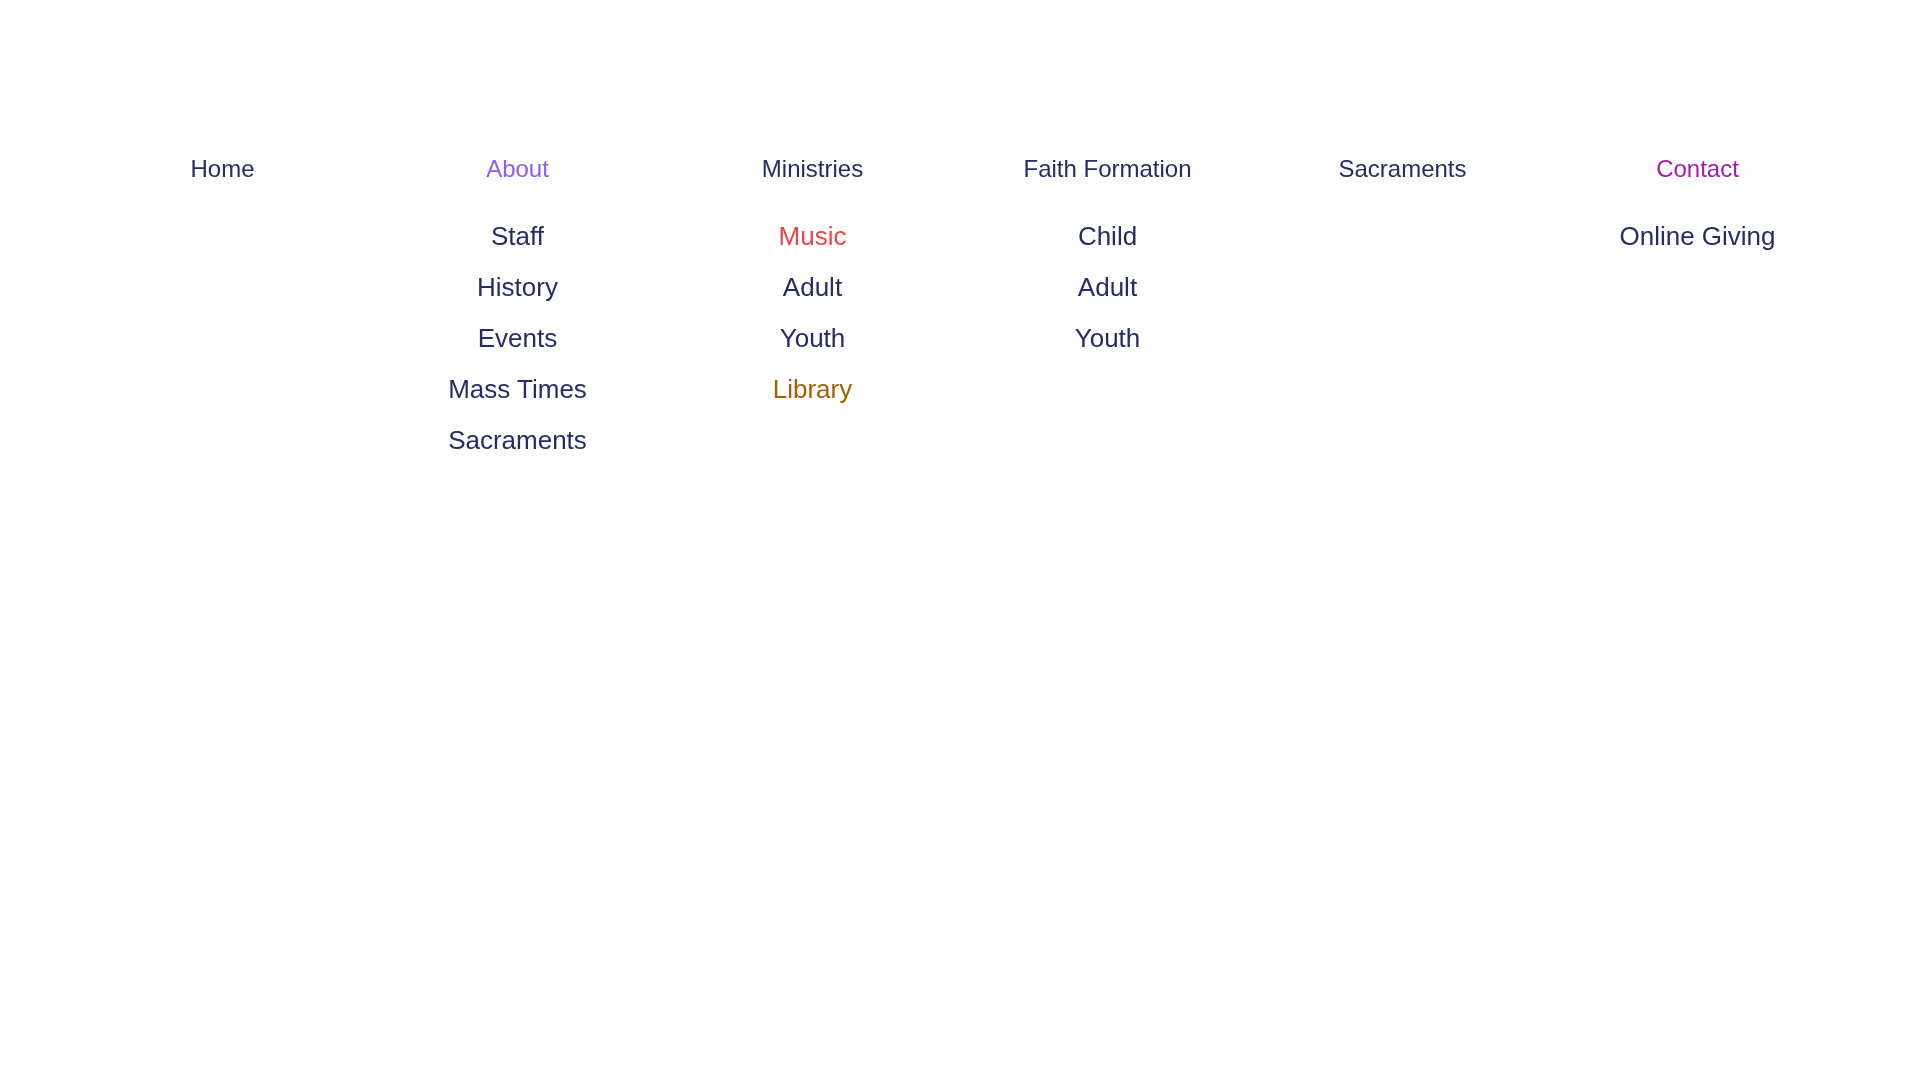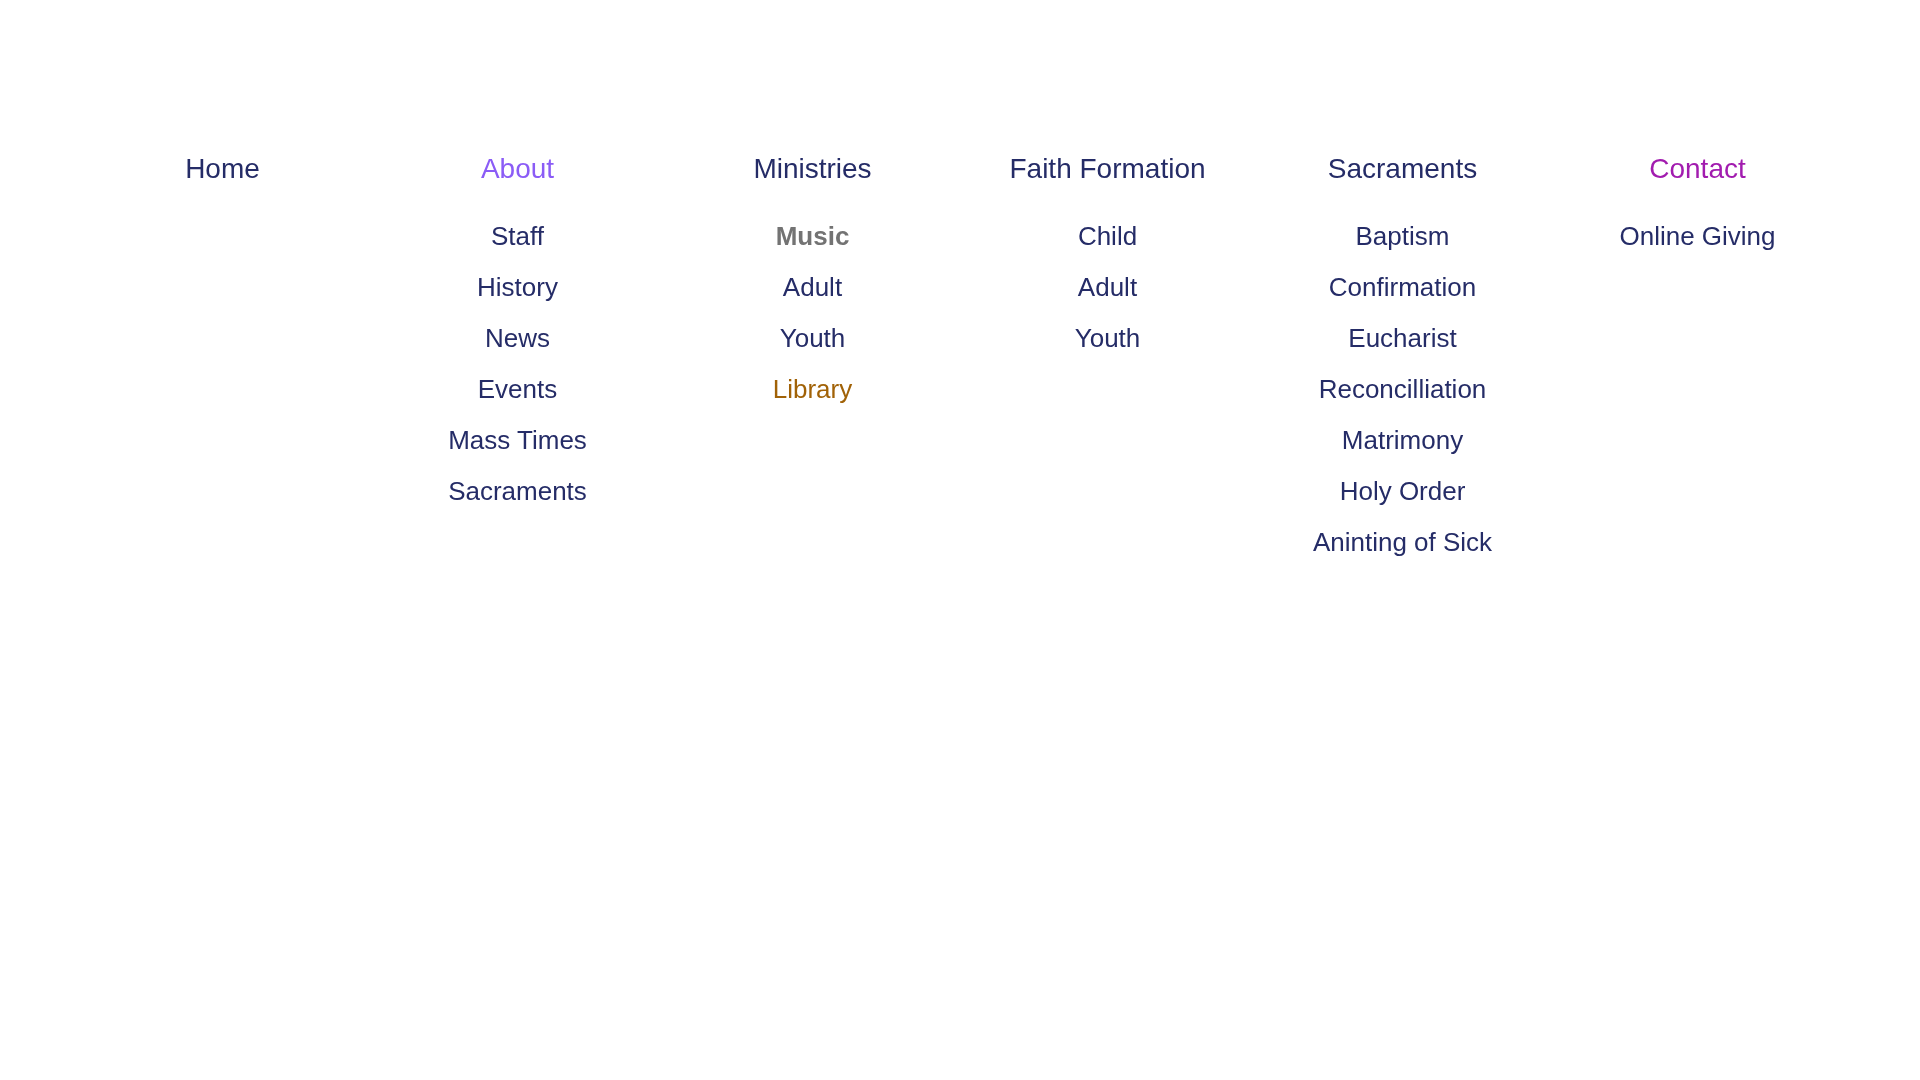--- a/index.html
+++ b/index.html
@@ -18,21 +18,21 @@
     display: flex;
     flex-direction: row;
     align-items: flex-start;
   }
   .nav-column {
     flex: 1 1 0;
     min-width: 0;
     text-align: center;
   }
   .nav-heading {
-    font-size: 28px;
+    font-size: 24px;
     line-height: 34px;
     font-weight: 400;
     color: #252c67;
     cursor: pointer;
     white-space: nowrap;
   }
   .nav-items {
     list-style: none;
     margin: 25px 0 0 0;
     padding: 0;
@@ -56,34 +56,33 @@
   </div>
 
   <div class="nav-column">
     <div class="nav-heading" style="color: #8b5cf6;">About</div>
     <ul class="nav-items">
   <li class="nav-item" style="color: rgb(37, 44, 103);">Staff</li>
 
   <li class="nav-item" style="color: rgb(37, 44, 103);">History</li>
 
 
-  <li class="nav-item" style="color: rgb(37, 44, 103);">News</li>
 
   <li class="nav-item" style="color: rgb(37, 44, 103); text-align: center;">Events</li>
 
   <li class="nav-item" style="color: rgb(37, 44, 103);">Mass Times</li>
 
   <li class="nav-item" style="color: rgb(37, 44, 103);">Sacraments</li>
 </ul>
   </div>
 
   <div class="nav-column">
     <div class="nav-heading" style="color: rgb(37, 44, 103);">Ministries</div>
     <ul class="nav-items">
-  <li class="nav-item" style="color: #737373; font-weight: bold;">Music</li>
+  <li class="nav-item" style="color: #ef4444;">Music</li>
 
   <li class="nav-item" style="color: rgb(37, 44, 103);">Adult</li>
 
   <li class="nav-item" style="color: rgb(37, 44, 103);">Youth</li>
 
   <li class="nav-item" style="color: #a16207;">Library</li>
 </ul>
   </div>
 
   <div class="nav-column">
@@ -92,35 +91,20 @@
   <li class="nav-item" style="color: rgb(37, 44, 103);">Child</li>
 
   <li class="nav-item" style="color: rgb(37, 44, 103);">Adult</li>
 
   <li class="nav-item" style="color: rgb(37, 44, 103);">Youth</li>
 </ul>
   </div>
 
   <div class="nav-column">
     <div class="nav-heading" style="color: rgb(37, 44, 103);">Sacraments</div>
-    <ul class="nav-items">
-  <li class="nav-item" style="color: rgb(37, 44, 103);">Baptism</li>
-
-  <li class="nav-item" style="color: rgb(37, 44, 103);">Confirmation</li>
-
-  <li class="nav-item" style="color: rgb(37, 44, 103);">Eucharist</li>
-
-  <li class="nav-item" style="color: rgb(37, 44, 103);">Reconcilliation</li>
-
-  <li class="nav-item" style="color: rgb(37, 44, 103);">Matrimony</li>
-
-  <li class="nav-item" style="color: rgb(37, 44, 103);">Holy Order</li>
-
-  <li class="nav-item" style="color: rgb(37, 44, 103);">Aninting of Sick</li>
-</ul>
   </div>
 
   <div class="nav-column">
     <div class="nav-heading" style="color: #a21caf;">Contact</div>
     <ul class="nav-items">
   <li class="nav-item" style="color: rgb(37, 44, 103);">Online Giving</li>
 </ul>
   </div>
 </nav>
 

